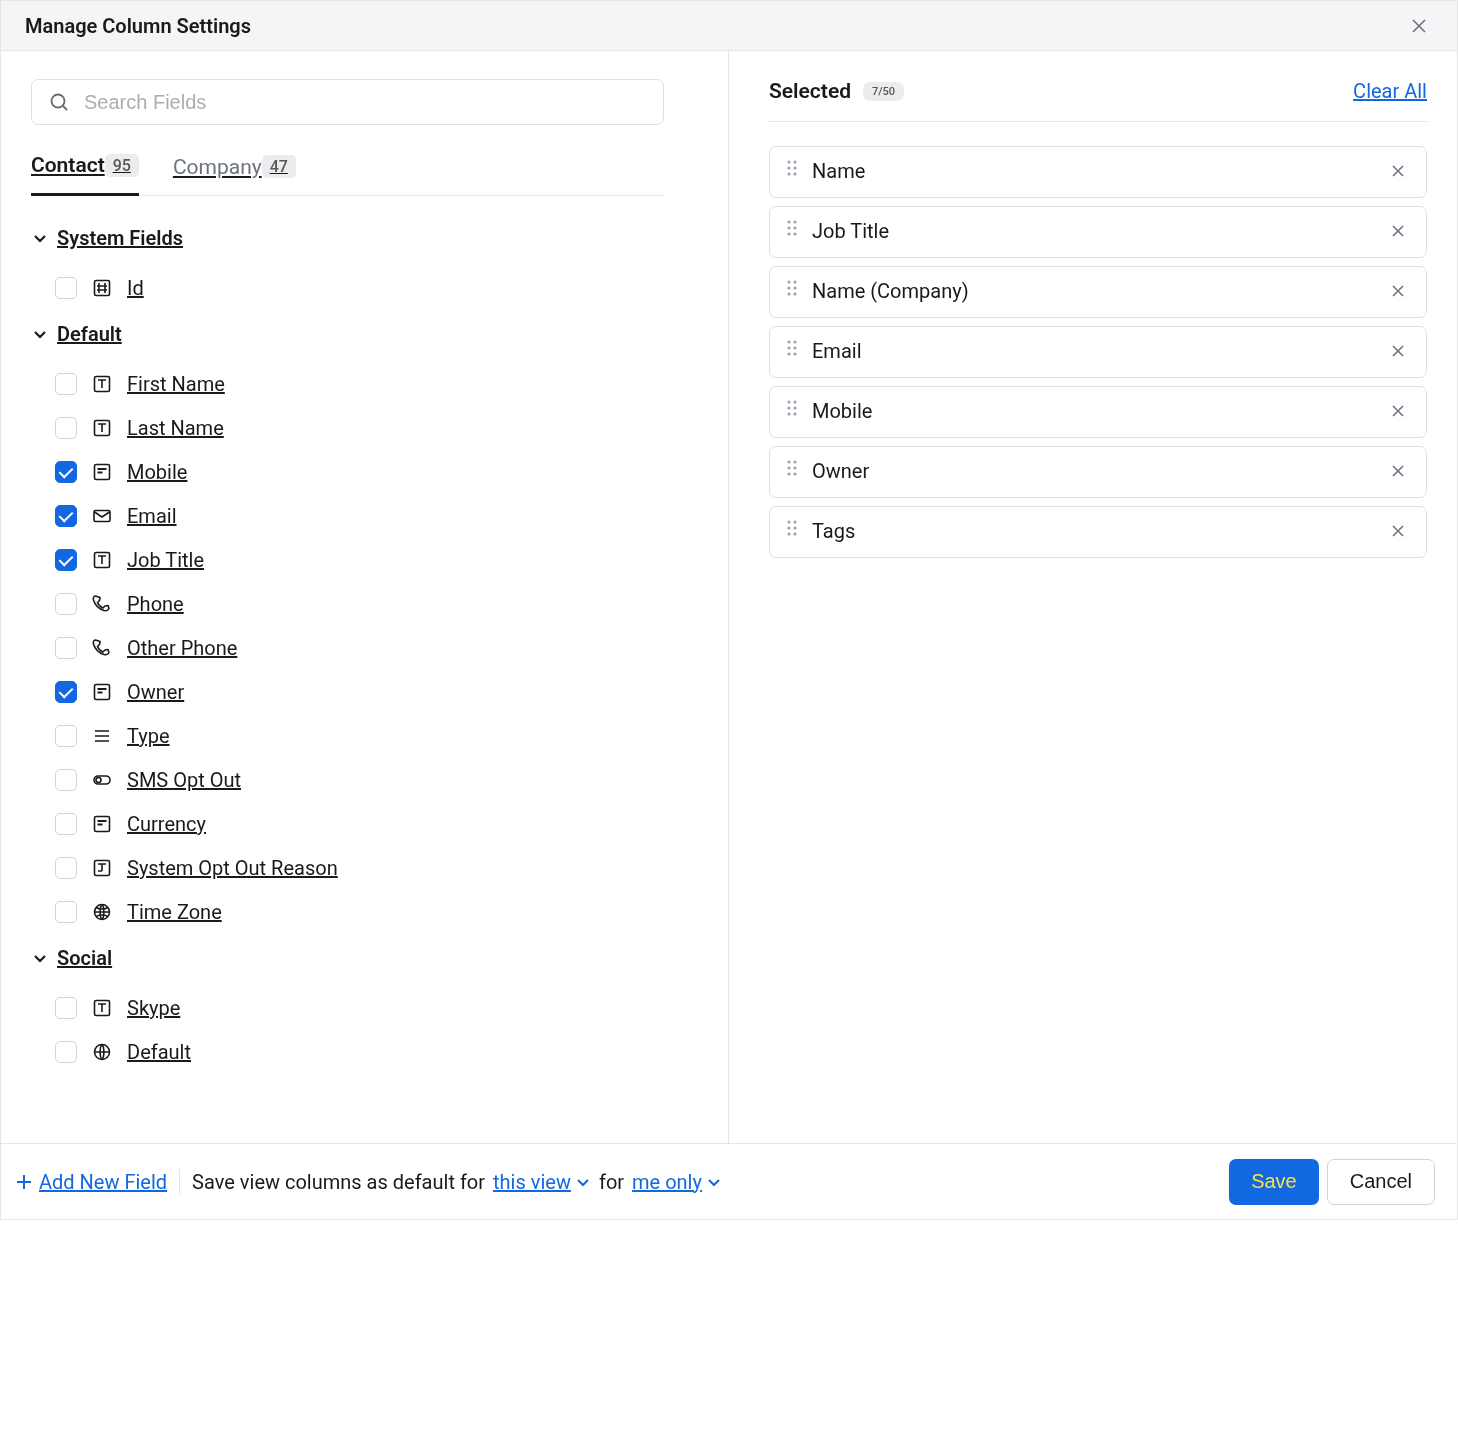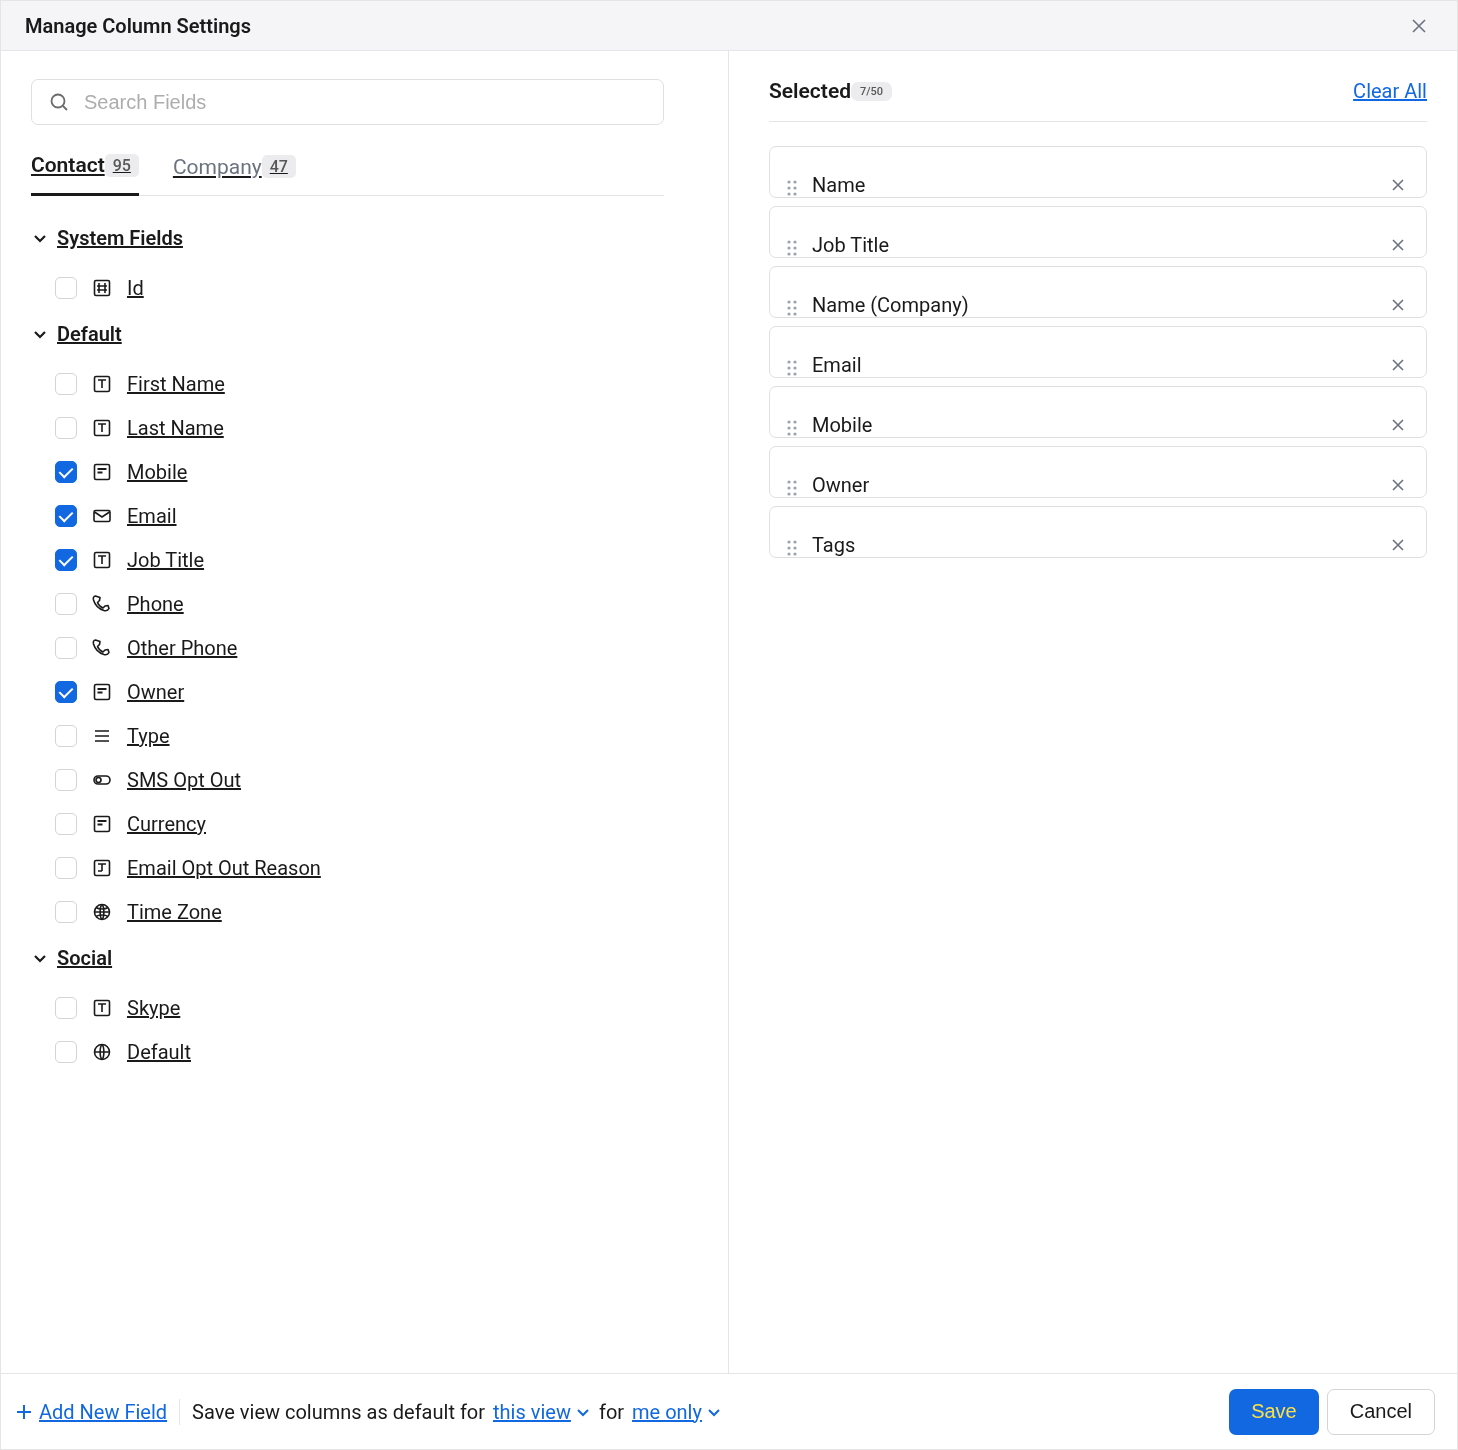--- a/index.html
+++ b/index.html
@@ -8,21 +8,21 @@
     font-size: 18px;
     color: #1a1a1a;
     background: #fff;
     width: 1458px;
     height: 1450px;
     display: flex;
     flex-direction: column;
   }
   .scale-wrap {
     width: 1458px;
-    height: 1450px;
+    height: 1220px;
     display: flex;
     flex-direction: column;
     border: 1px solid #e5e5e5;
   }
   .header {
     background: #f5f5f7;
     padding: 12px 24px;
     border-bottom: 1px solid #e6e6e8;
     display: flex;
     align-items: center;
@@ -169,20 +169,21 @@
     display: flex;
     align-items: center;
     justify-content: space-between;
     border-bottom: 1px solid #e5e5e5;
     padding-bottom: 18px;
     margin-bottom: 24px;
   }
   .selected-left {
     display: flex;
     align-items: center;
+    gap: 12px;
   }
   .selected-title { font-size: 21px; font-weight: 600; }
   .selected-count {
     background: #ececef;
     color: #575757;
     font-size: 11px;
     font-weight: 500;
     padding: 3px 9px;
     border-radius: 7px;
   }
@@ -190,22 +191,22 @@
     color: #1268e0;
     text-decoration: underline;
     font-size: 20px;
     cursor: pointer;
   }
   .selected-item {
     border: 1px solid #e0e0e0;
     border-radius: 7px;
     height: 52px;
     display: flex;
-    align-items: flex-end;
-    padding: 0 16px;
+    align-items: flex-start;
+    padding: 12px 16px;
     margin-bottom: 8px;
     gap: 14px;
     font-size: 20px;
   }
   .drag-handle {
     color: #9ca3af;
     cursor: grab;
     display: flex;
   }
   .item-remove {
@@ -447,21 +448,21 @@
       <div class="field-label">Currency</div>
           </div>
           <div class="field-row">
       <div class="checkbox "></div>
       <div class="field-icon">
               <svg width="20" height="20" viewBox="0 0 20 20" fill="none" stroke="currentColor" stroke-width="1.6">
                 <rect x="2.5" y="2.5" width="15" height="15" rx="1.5"></rect>
                 <path d="M6 6h8M10 6v7M6 13h4"></path>
               </svg>
             </div>
-      <div class="field-label">Email Opt Out Reason</div>
+      <div class="field-label">System Opt Out Reason</div>
           </div>
           <div class="field-row">
       <div class="checkbox "></div>
       <div class="field-icon">
               <svg width="20" height="20" viewBox="0 0 20 20" fill="none" stroke="currentColor" stroke-width="1.6">
                 <circle cx="10" cy="10" r="7.5"></circle>
                 <path d="M2.5 10h15M10 2.5c2.5 2.5 2.5 12.5 0 15M10 2.5c-2.5 2.5-2.5 12.5 0 15"></path>
                 <path d="M4 5.5c3 2 9 2 12 0M4 14.5c3-2 9-2 12 0"></path>
               </svg>
             </div>

